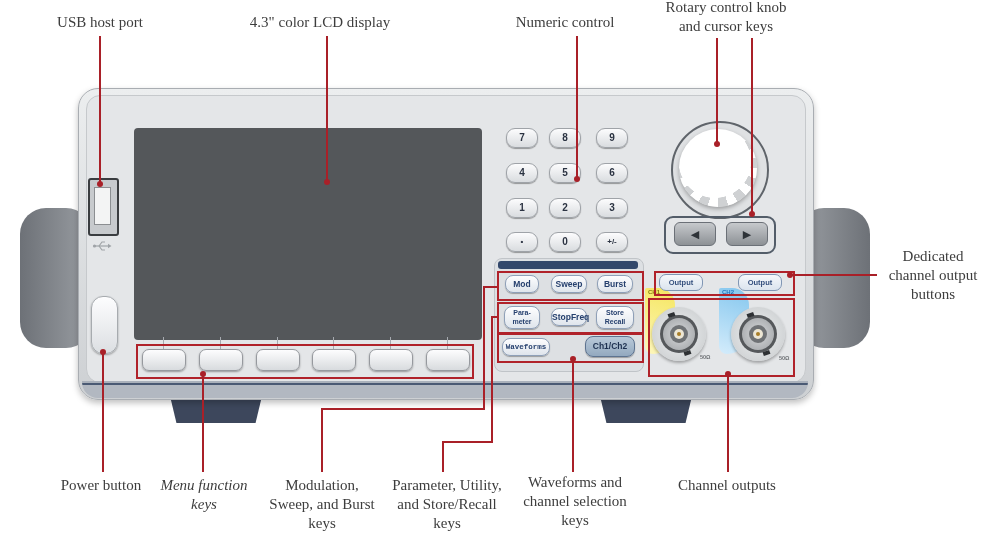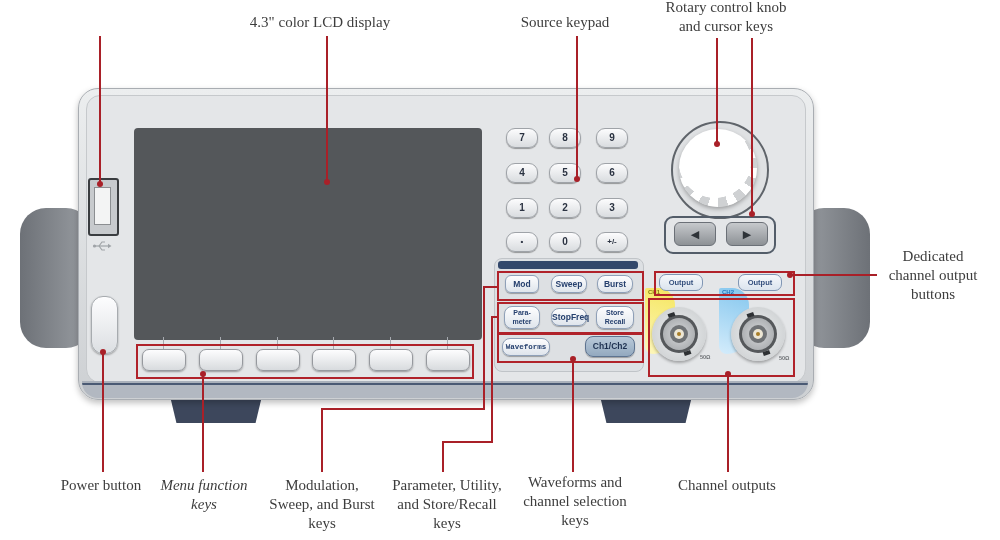--- a/index.html
+++ b/index.html
@@ -211,21 +211,21 @@
 
   <div class="circ" style="left:671px;top:121px;width:94px;height:94px;border:2px solid #5f646a;background:#dfe1e3;z-index:5;"></div>
   <div class="circ" style="left:679px;top:129px;width:78px;height:78px;z-index:6;
        background:radial-gradient(circle at 46% 42%, #ffffff 0 58%, rgba(255,255,255,0) 59%),repeating-conic-gradient(#ffffff 0deg 15deg, #cfd1d3 15deg 30deg);box-shadow:0 2px 4px rgba(0,0,0,.3);"></div>
   <div style="position:absolute;left:664px;top:216px;width:108px;height:34px;border:2px solid #535d69;border-radius:9px;z-index:5;"></div>
   <div style="position:absolute;left:674px;top:222px;width:40px;height:22px;border-radius:6px;border:1px solid #6b7077;background:linear-gradient(#c6c9cc,#8d9195);z-index:6;text-align:center;line-height:22px;font-size:11px;color:#2e3338;"><span>◀</span></div>
   <div style="position:absolute;left:726px;top:222px;width:40px;height:22px;border-radius:6px;border:1px solid #6b7077;background:linear-gradient(#c6c9cc,#8d9195);z-index:6;text-align:center;line-height:22px;font-size:11px;color:#2e3338;"><span>▶</span></div>
 
   <div style="position:absolute;left:494px;top:258px;width:148px;height:112px;background:#dde0e3;border:1px solid #c0c4c8;border-radius:8px;z-index:4;"></div>
   <div style="position:absolute;left:498px;top:261px;width:140px;height:8px;background:#33486b;border-radius:3px;z-index:5;"></div>
-  <div class="fbtn" style="left:505px;top:275px;width:32px;height:16px;line-height:16px;border-radius:6px;">Mod</div>
+  <div class="fbtn" style="left:505px;top:275px;width:32px;height:16px;line-height:16px;">Mod</div>
   <div class="fbtn" style="left:551px;top:275px;width:34px;height:16px;line-height:16px;">Sweep</div>
   <div class="fbtn" style="left:597px;top:275px;width:34px;height:16px;line-height:16px;">Burst</div>
   <div class="fbtn" style="left:504px;top:306px;width:34px;height:20px;font-size:7px;line-height:9px;padding-top:1px;">Para-
 meter</div>
   <div class="fbtn" style="left:551px;top:308px;width:34px;height:16px;line-height:16px;">StopFreq</div>
   <div class="fbtn" style="left:596px;top:306px;width:36px;height:20px;font-size:7px;line-height:9px;padding-top:1px;">Store
 Recall</div>
   <div class="fbtn" style="left:502px;top:338px;width:46px;height:16px;line-height:16px;font-size:7.5px;font-family:Liberation Mono, monospace;">Waveforms</div>
   <div class="fbtn" style="left:585px;top:336px;width:48px;height:19px;line-height:19px;background:linear-gradient(#b9c9d9,#93a9bf);border-color:#5d7390;color:#1d3050;">Ch1/Ch2</div>
 
@@ -286,22 +286,23 @@
   <div class="rline" style="left:321px;top:408px;width:2px;height:64px;"></div>
   <div class="rline" style="left:491px;top:316px;width:6px;height:2px;"></div>
   <div class="rline" style="left:491px;top:316px;width:2px;height:127px;"></div>
   <div class="rline" style="left:442px;top:441px;width:51px;height:2px;"></div>
   <div class="rline" style="left:442px;top:441px;width:2px;height:31px;"></div>
   <div class="rline" style="left:572px;top:359px;width:2px;height:113px;"></div>
   <div class="rdot" style="left:570px;top:356px;"></div>
   <div class="rline" style="left:727px;top:374px;width:2px;height:98px;"></div>
   <div class="rdot" style="left:725px;top:371px;"></div>
 
+  <div class="label" style="left:30px;top:13px;width:140px;">USB host port</div>
   <div class="label" style="left:230px;top:13px;width:180px;">4.3" color LCD display</div>
-  <div class="label" style="left:495px;top:13px;width:140px;">Source keypad</div>
+  <div class="label" style="left:495px;top:13px;width:140px;">Numeric control</div>
   <div class="label" style="left:636px;top:-2px;width:180px;">Rotary control knob
 and cursor keys</div>
   <div class="label" style="left:870px;top:247px;width:126px;">Dedicated
 channel output
 buttons</div>
   <div class="label" style="left:40px;top:476px;width:122px;">Power button</div>
   <div class="label" style="left:144px;top:476px;width:120px;font-style:italic;">Menu function
 keys</div>
   <div class="label" style="left:252px;top:476px;width:140px;">Modulation,
 Sweep, and Burst

